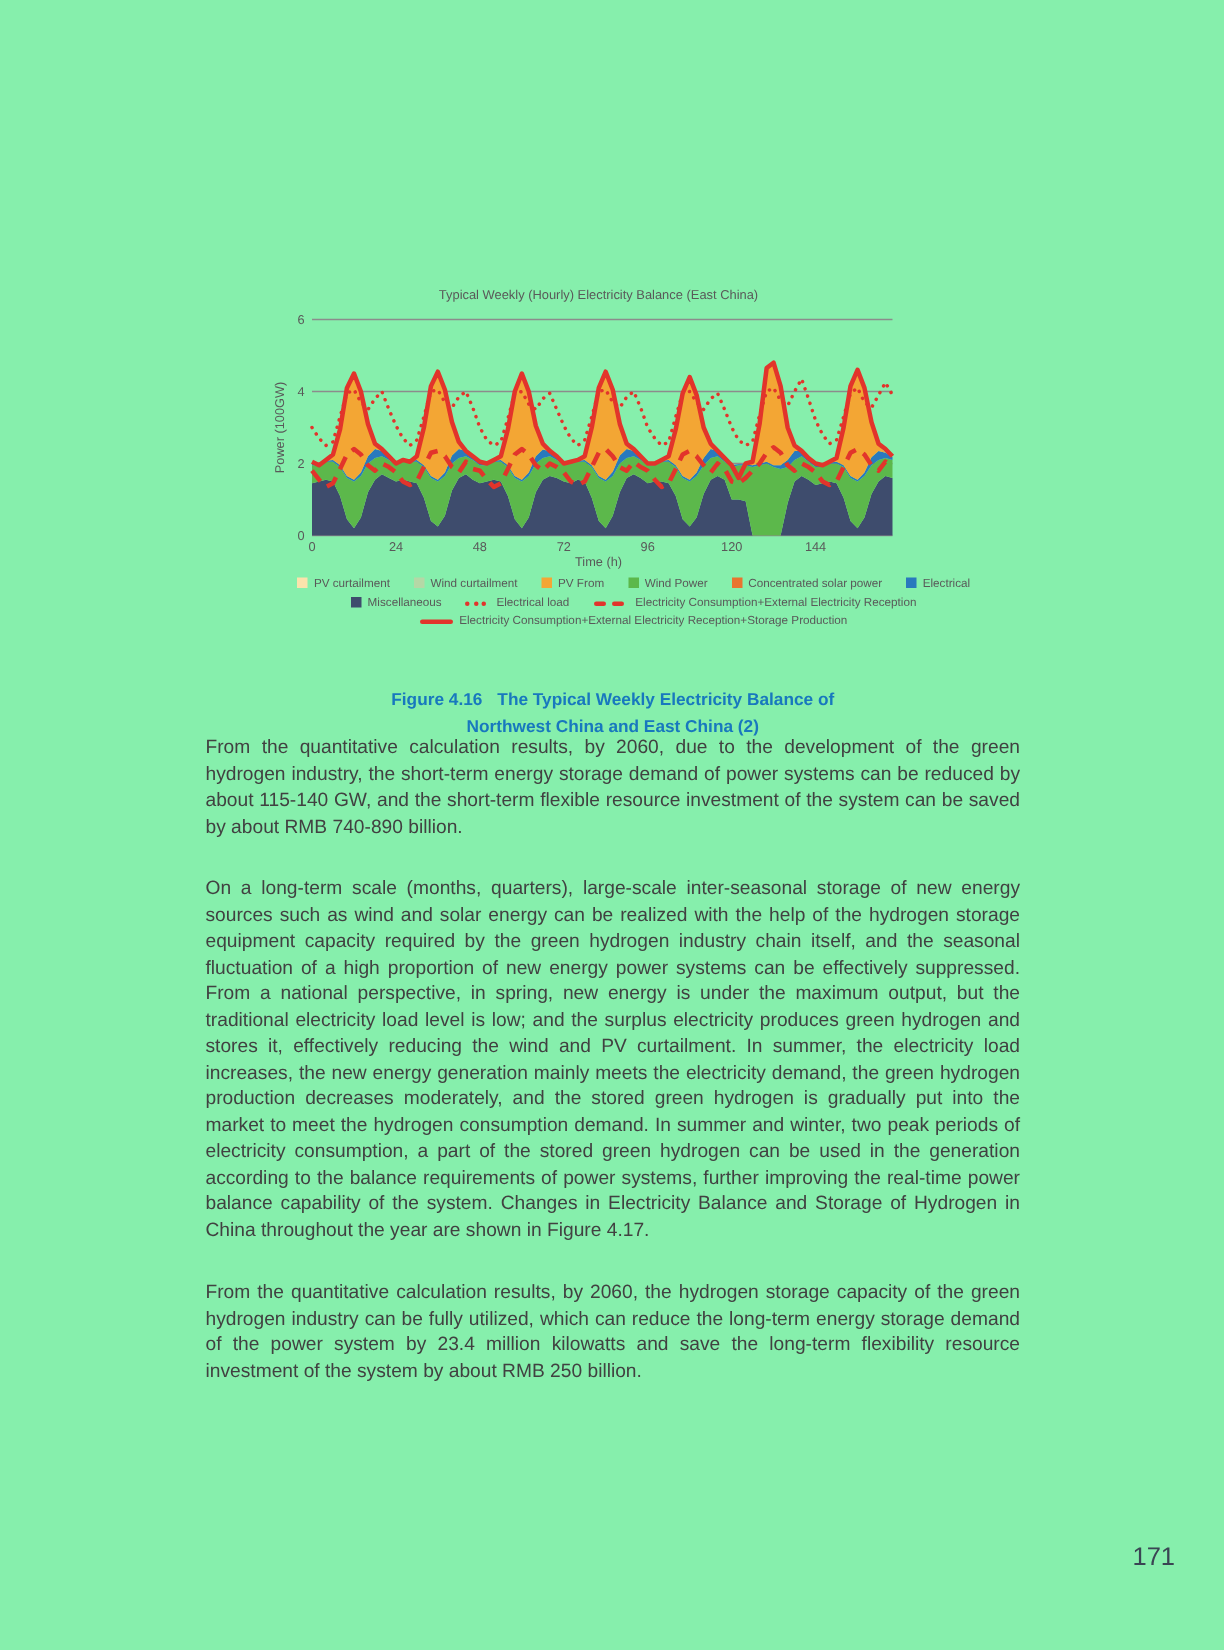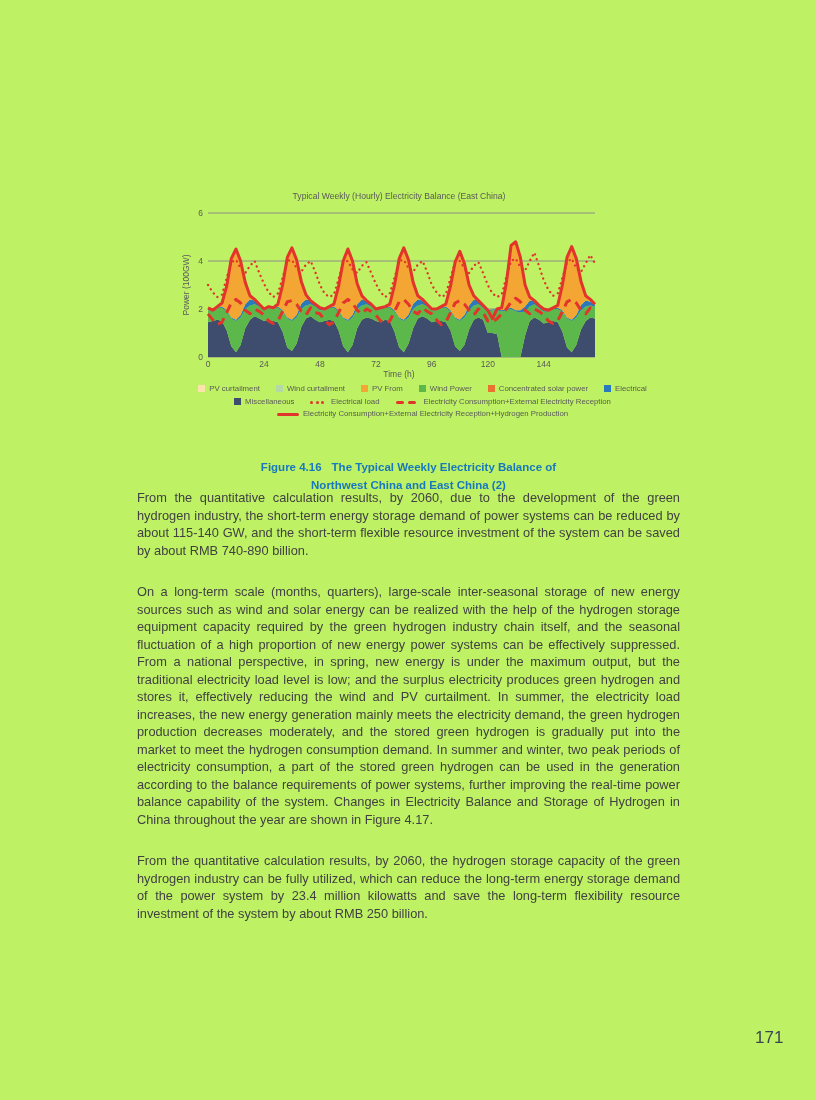--- a/index.html
+++ b/index.html
@@ -1,16 +1,16 @@
 <!DOCTYPE html>
 <html><head>
 <meta charset="utf-8">
 <style>
   html,body{margin:0;padding:0;background:#ffffff;}
-  .page{position:relative;width:816px;height:1100px;background:#bef264;overflow:hidden;
+  .page{position:relative;width:816px;height:1100px;background:#86efac;overflow:hidden;
         font-family:"Liberation Sans","DejaVu Sans",sans-serif;}
 
   
   .chart-svg{position:absolute;left:165px;top:183px;width:450px;height:200px;}
   .chart-svg text{fill:#595959;font-family:"Liberation Sans","DejaVu Sans",sans-serif;}
   .grid{stroke:#8c8c8c;stroke-width:1;}
   .tick-label{font-size:8.5px;}
   .axis-title{font-size:8.5px;}
   .chart-title{font-size:8.6px;}
 
@@ -114,21 +114,21 @@
           <span>Electrical load</span>
         </span>
         <span class="lg-item">
           <span class="lg-dash"><i style="background: rgb(226, 52, 43);"></i><i style="background: rgb(226, 52, 43);"></i></span>
           <span>Electricity Consumption+External Electricity Reception</span>
         </span>
       </div>
       <div class="lg-row">
         <span class="lg-item">
           <span class="lg-line"><i style="background: rgb(226, 52, 43);"></i></span>
-          <span>Electricity Consumption+External Electricity Reception+Hydrogen Production</span>
+          <span>Electricity Consumption+External Electricity Reception+Storage Production</span>
         </span>
       </div>
     </div>
 
   <div class="caption">
     <div>
       <span class="fig-label">Figure 4.16</span><span>The Typical Weekly Electricity Balance of</span>
     </div>
     <div>Northwest China and East China (2)</div>
   </div>

